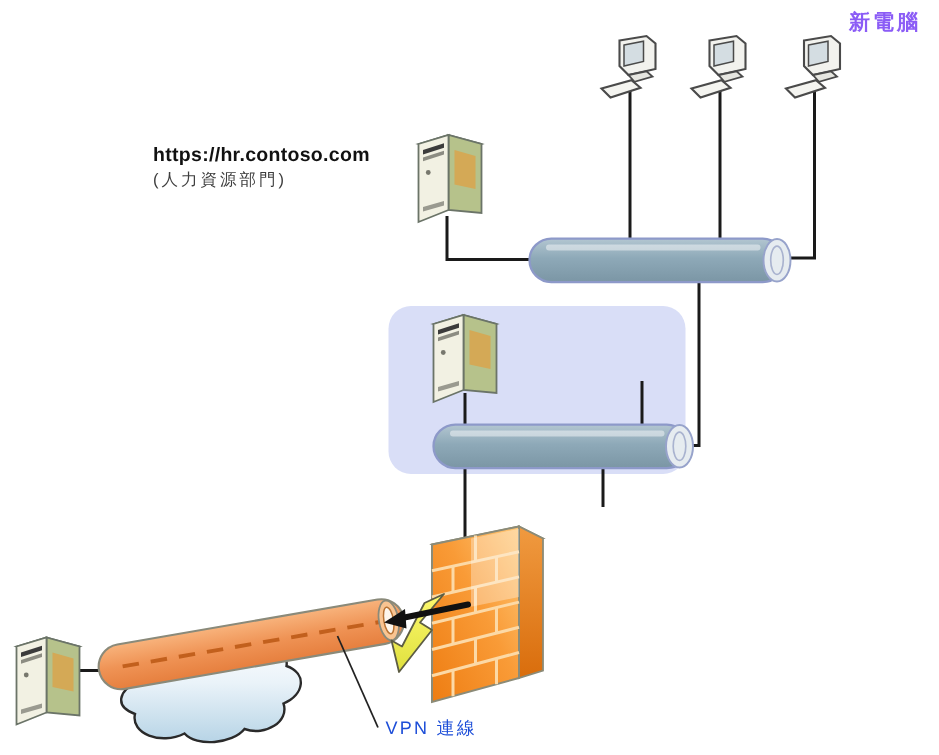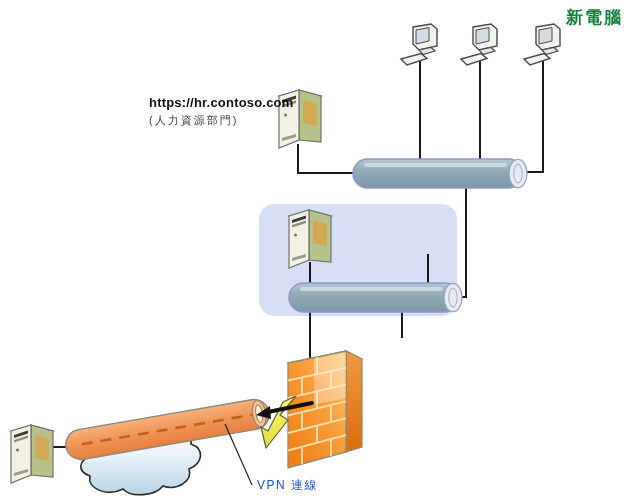--- a/index.html
+++ b/index.html
@@ -5,21 +5,21 @@
   html,body{margin:0;padding:0;background:#fff;}
   .stage{
     position:relative;width:626px;height:503px;background:#ffffff;overflow:hidden;
     font-family:"Liberation Sans","DejaVu Sans",sans-serif;
   }
   .stage svg{position:absolute;left:0;top:0;}
   .lbl{position:absolute;white-space:nowrap;color:#1c1c1c;}
   .url{font-weight:bold;font-size:13px;letter-spacing:0.2px;color:#111;line-height:1.15;}
   .cap{font-size:11px;letter-spacing:2px;color:#3e3e3e;line-height:1.2;margin-top:3px;}
   .cap-mixed{letter-spacing:1px;}
-  .tag{font-weight:bold;font-size:17px;letter-spacing:2px;color:#15803d;}
+  .tag{font-weight:bold;font-size:14px;letter-spacing:2px;color:#8b5cf6;}
   .vpn{font-weight:normal;font-size:12px;letter-spacing:1.5px;color:#1d4ed8;}
 </style>
 </head>
 <body>
 
 <div class="stage">
 
   <svg width="626" height="503" viewBox="0 0 626 503">
     <defs>
       <linearGradient id="cylGrad" x1="0" y1="0" x2="0" y2="1">
@@ -146,21 +146,21 @@
     <path d="M296,396 L280,415 L288,420 L266,448 L261,427 L268,431 L283,402 Z" fill="url(#boltGrad)" stroke="#5d5d44" stroke-width="1.2" stroke-linejoin="round"></path>
 
     <g>
       <path d="M312,403 L268,412" stroke="#111" stroke-width="4" stroke-linecap="round" fill="none"></path>
       <path d="M256,415 L270,406 L271,419 Z" fill="#111"></path>
     </g>
   </svg>
 
   <div class="lbl tag" style="left:566px;top:6px;">新電腦</div>
 
-  <div class="lbl" style="left:102px;top:96px;margin-left:47px;">
+  <div class="lbl" style="left:102px;top:96px;">
     <div class="url">https://hr.contoso.com</div>
     <div class="cap">(人力資源部門)</div>
   </div>
 
 
 
   <div class="lbl vpn" style="left:257px;top:477px;">VPN 連線</div>
 </div>
 
 </body></html>

